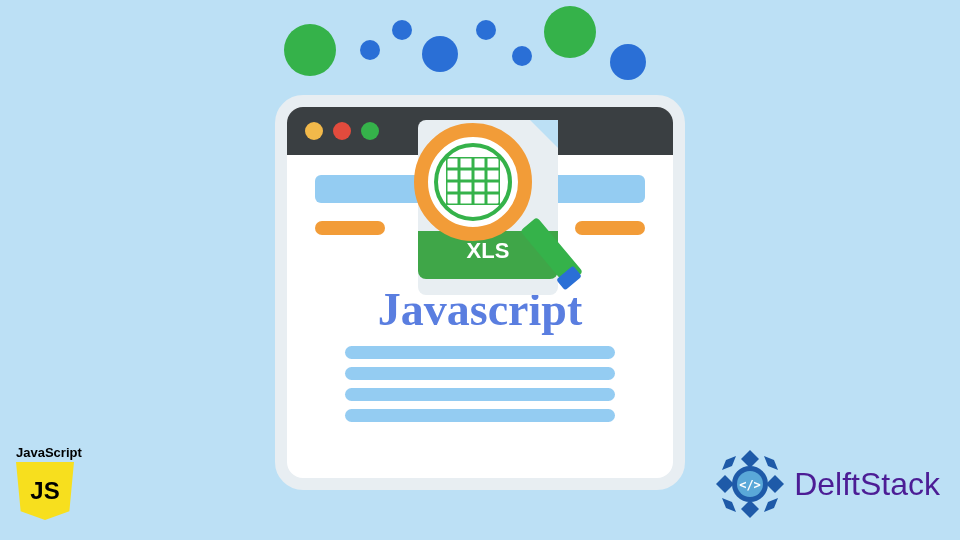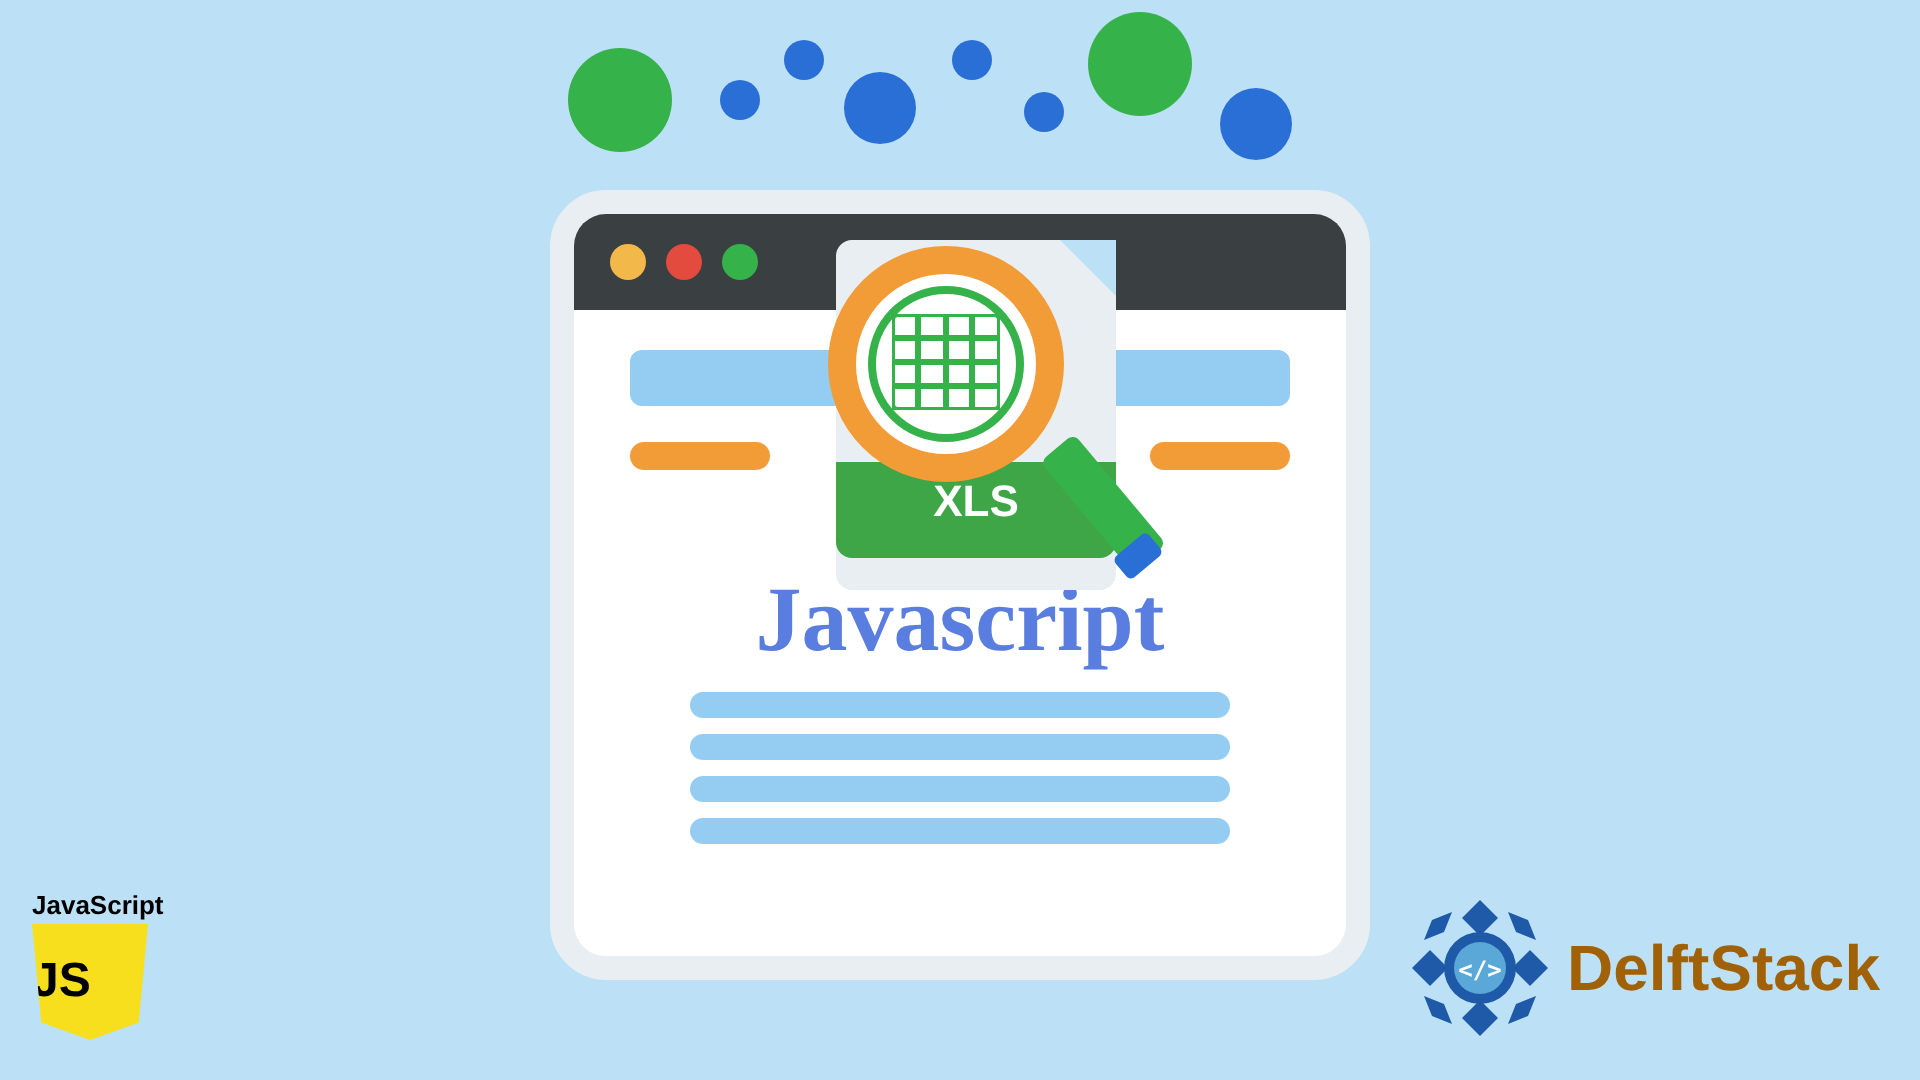--- a/index.html
+++ b/index.html
@@ -160,33 +160,34 @@
     width: 58px;
     height: 58px;
     background: #f7df1e;
     position: relative;
     clip-path: polygon(0 0, 100% 0, 92% 85%, 50% 100%, 8% 85%);
     color: #000;
     font-weight: bold;
     font-size: 24px;
     display: flex;
     align-items: center;
+    justify-content: center;
   }
   .delft {
     position: absolute;
     right: 20px;
     bottom: 20px;
     display: flex;
     align-items: center;
     gap: 8px;
   }
   .delft-text {
-    color: #a16207;
+    color: #4c1d95;
     font-size: 32px;
-    font-weight: 700;
+    font-weight: 400;
   }
   .delft-logo {
     width: 72px;
     height: 72px;
     position: relative;
   }
 </style>
 </head>
 <body>
 

